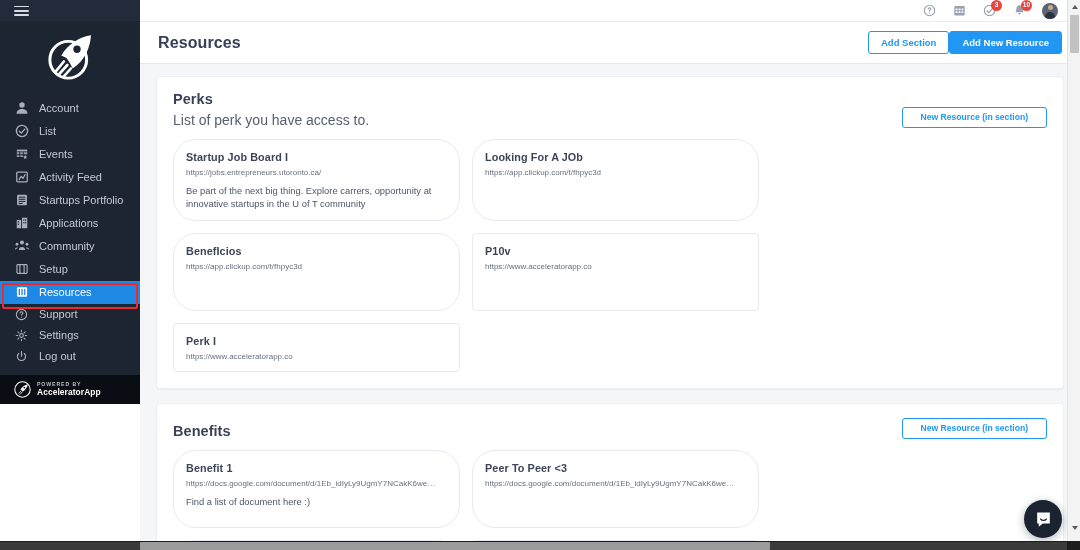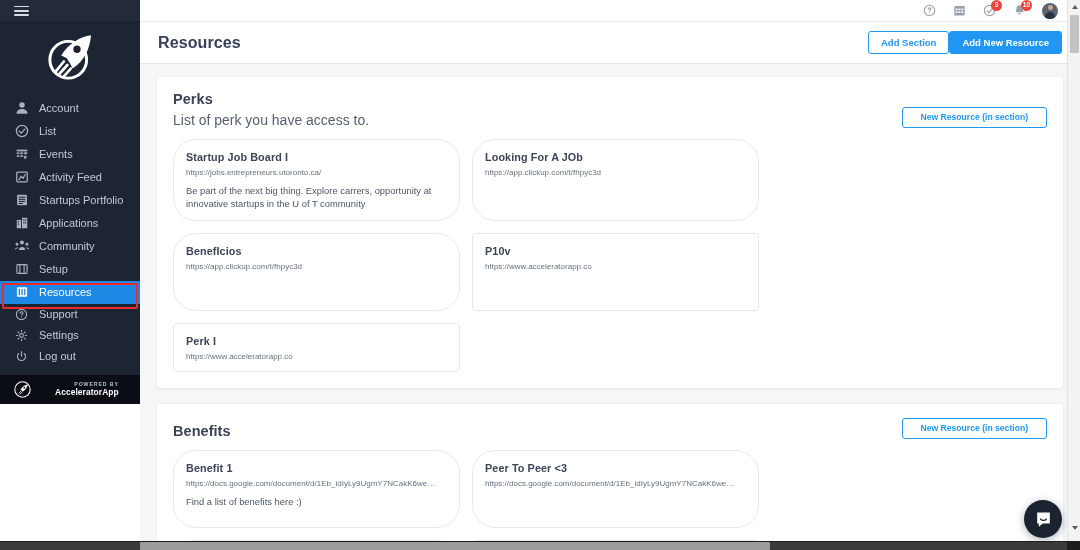--- a/index.html
+++ b/index.html
@@ -78,23 +78,22 @@
   .nav-spacer { flex: 1 1 auto; }
 
   .nav-bottom { padding-bottom: 8px; }
   .nav-bottom .nav-item { height: 21px; }
 
   .powered {
     height: 30px;
     background: #0a0d14;
     display: flex;
     align-items: center;
-    gap: 24px;
+    gap: 6px;
     padding-left: 14px;
-    text-align: right;
   }
   .powered .pw-ic { width: 17px; height: 17px; }
   .pw-txt { line-height: 1.05; }
   .pw-small {
     font-size: 5.2px;
     letter-spacing: .9px;
     color: #b9bfca;
     font-weight: bold;
     display: block;
   }
@@ -657,21 +656,21 @@
           <div>
             <div class="section-title">Benefits</div>
           </div>
           <button class="btn btn-outline btn-small">New Resource (in section)</button>
         </div>
         <div class="cards">
 
           <div class="card tall">
             <div class="card-title">Benefit 1</div>
             <div class="card-url">https://docs.google.com/document/d/1Eb_idIyLy9UgmY7NCakK6we…</div>
-            <div class="card-desc">Find a list of benefits here :)</div>
+            <div class="card-desc">Find a list of document here :)</div>
           </div>
 
           <div class="card tall">
             <div class="card-title">Peer To Peer &lt;3</div>
             <div class="card-url">https://docs.google.com/document/d/1Eb_idIyLy9UgmY7NCakK6we…</div>
           </div>
 
           <div class="card tall">
             <div class="card-title">Benefit II</div>
 

